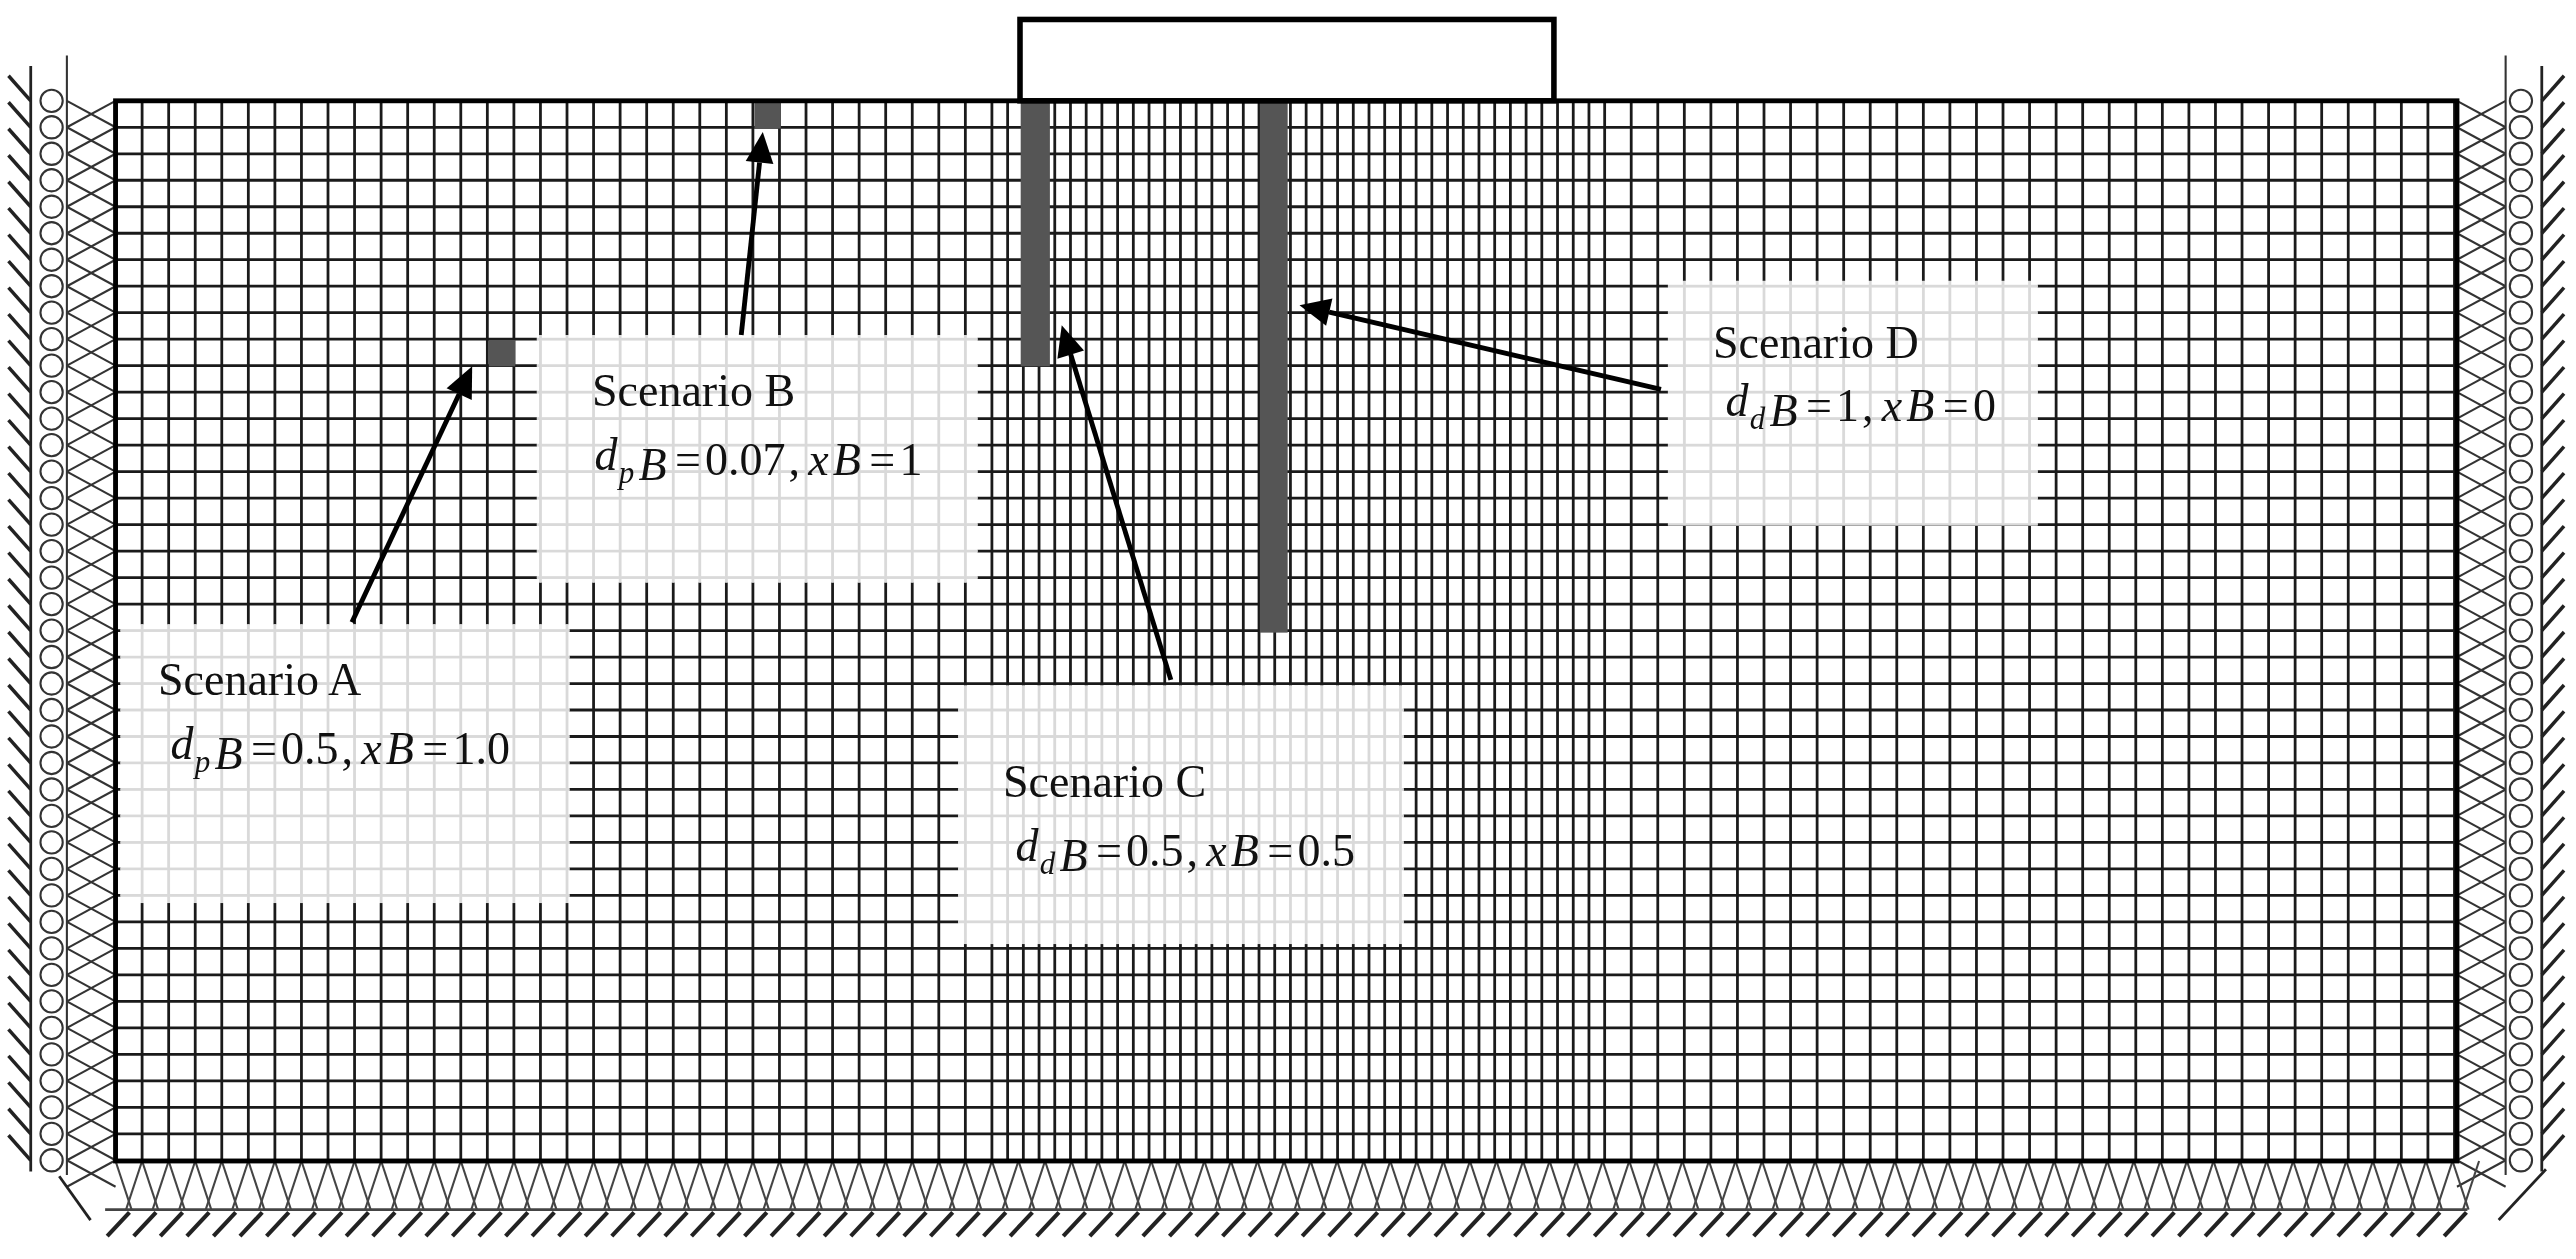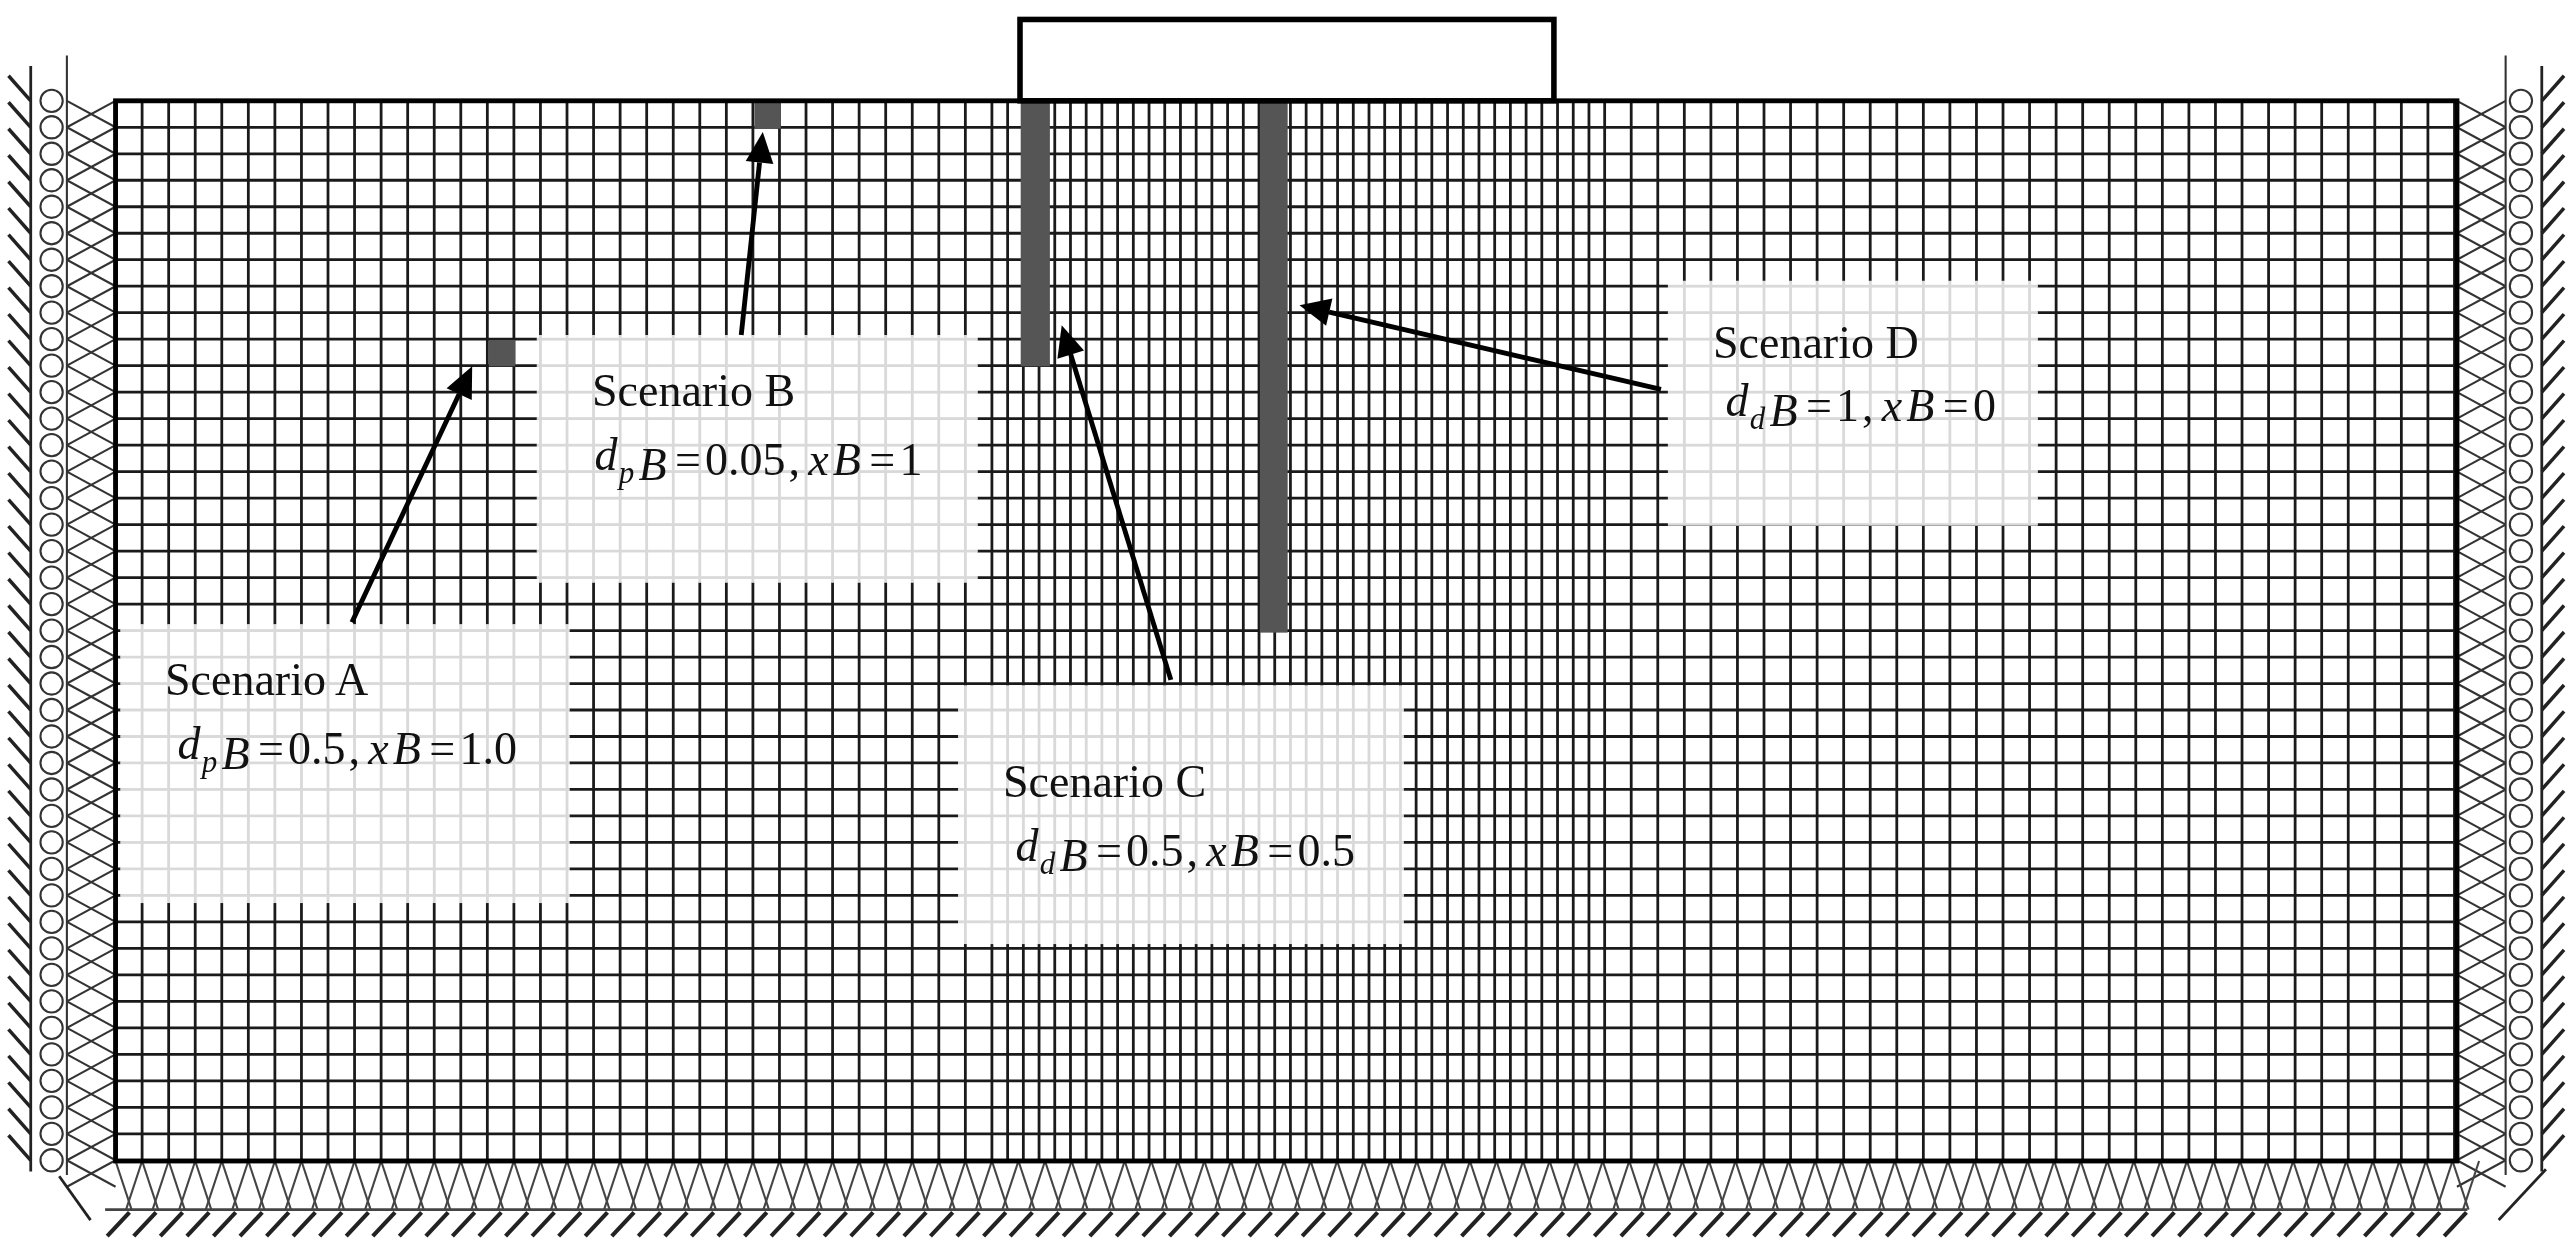--- a/index.html
+++ b/index.html
@@ -934,21 +934,21 @@
       <polygon points="1097,190 1112.2431062326416,235.86553948642052 1072.4666359919681,231.64269504306134" fill="#000000"></polygon>
       <line x1="1684" y1="978" x2="1539.9455714222279" y2="510.052493155008" stroke="#000000" stroke-width="7"></line>
       <polygon points="1527,468 1559.0603410381407,504.16814250854077 1520.830801806315,515.9368438014752" fill="#000000"></polygon>
       <line x1="2389" y1="560" x2="1911.8550842901398" y2="448.972048459821" stroke="#000000" stroke-width="7"></line>
       <polygon points="1869,439 1916.3878335900583,429.49246469157566 1907.3223349902212,468.45163222806633" fill="#000000"></polygon>
     </g>
 </svg>
 
 <div id="labels">
 
-  <div class="label-box" style="left: 120px; top: 624px; width: 449px; height: 279px;">
+  <div class="label-box" style="left: 113px; top: 624px; width: 449px; height: 279px;">
     <div class="label-title" style="left: 45px; top: 33px;">Scenario A</div>
     <div class="eq" style="left: 49px; top: 97px;">
       <span class="frac">
         <span class="num"><span>d</span><sub>p</sub></span>
         <span class="bar"></span>
         <span class="den">B</span>
       </span>
       <span class="op">=</span>
       <span class="val">0.5</span>
         <span>,</span>
@@ -964,21 +964,21 @@
 
   <div class="label-box" style="left: 537px; top: 335px; width: 441px; height: 248px;">
     <div class="label-title" style="left: 55px; top: 33px;">Scenario B</div>
     <div class="eq" style="left: 49px; top: 97px;">
       <span class="frac">
         <span class="num"><span>d</span><sub>p</sub></span>
         <span class="bar"></span>
         <span class="den">B</span>
       </span>
       <span class="op">=</span>
-      <span class="val">0.05</span>
+      <span class="val">0.07</span>
         <span>,</span>
       <span class="frac">
         <span class="num">x</span>
         <span class="bar"></span>
         <span class="den">B</span>
       </span>
       <span class="op">=</span>
       <span class="val">1</span>
     </div>
   </div>

